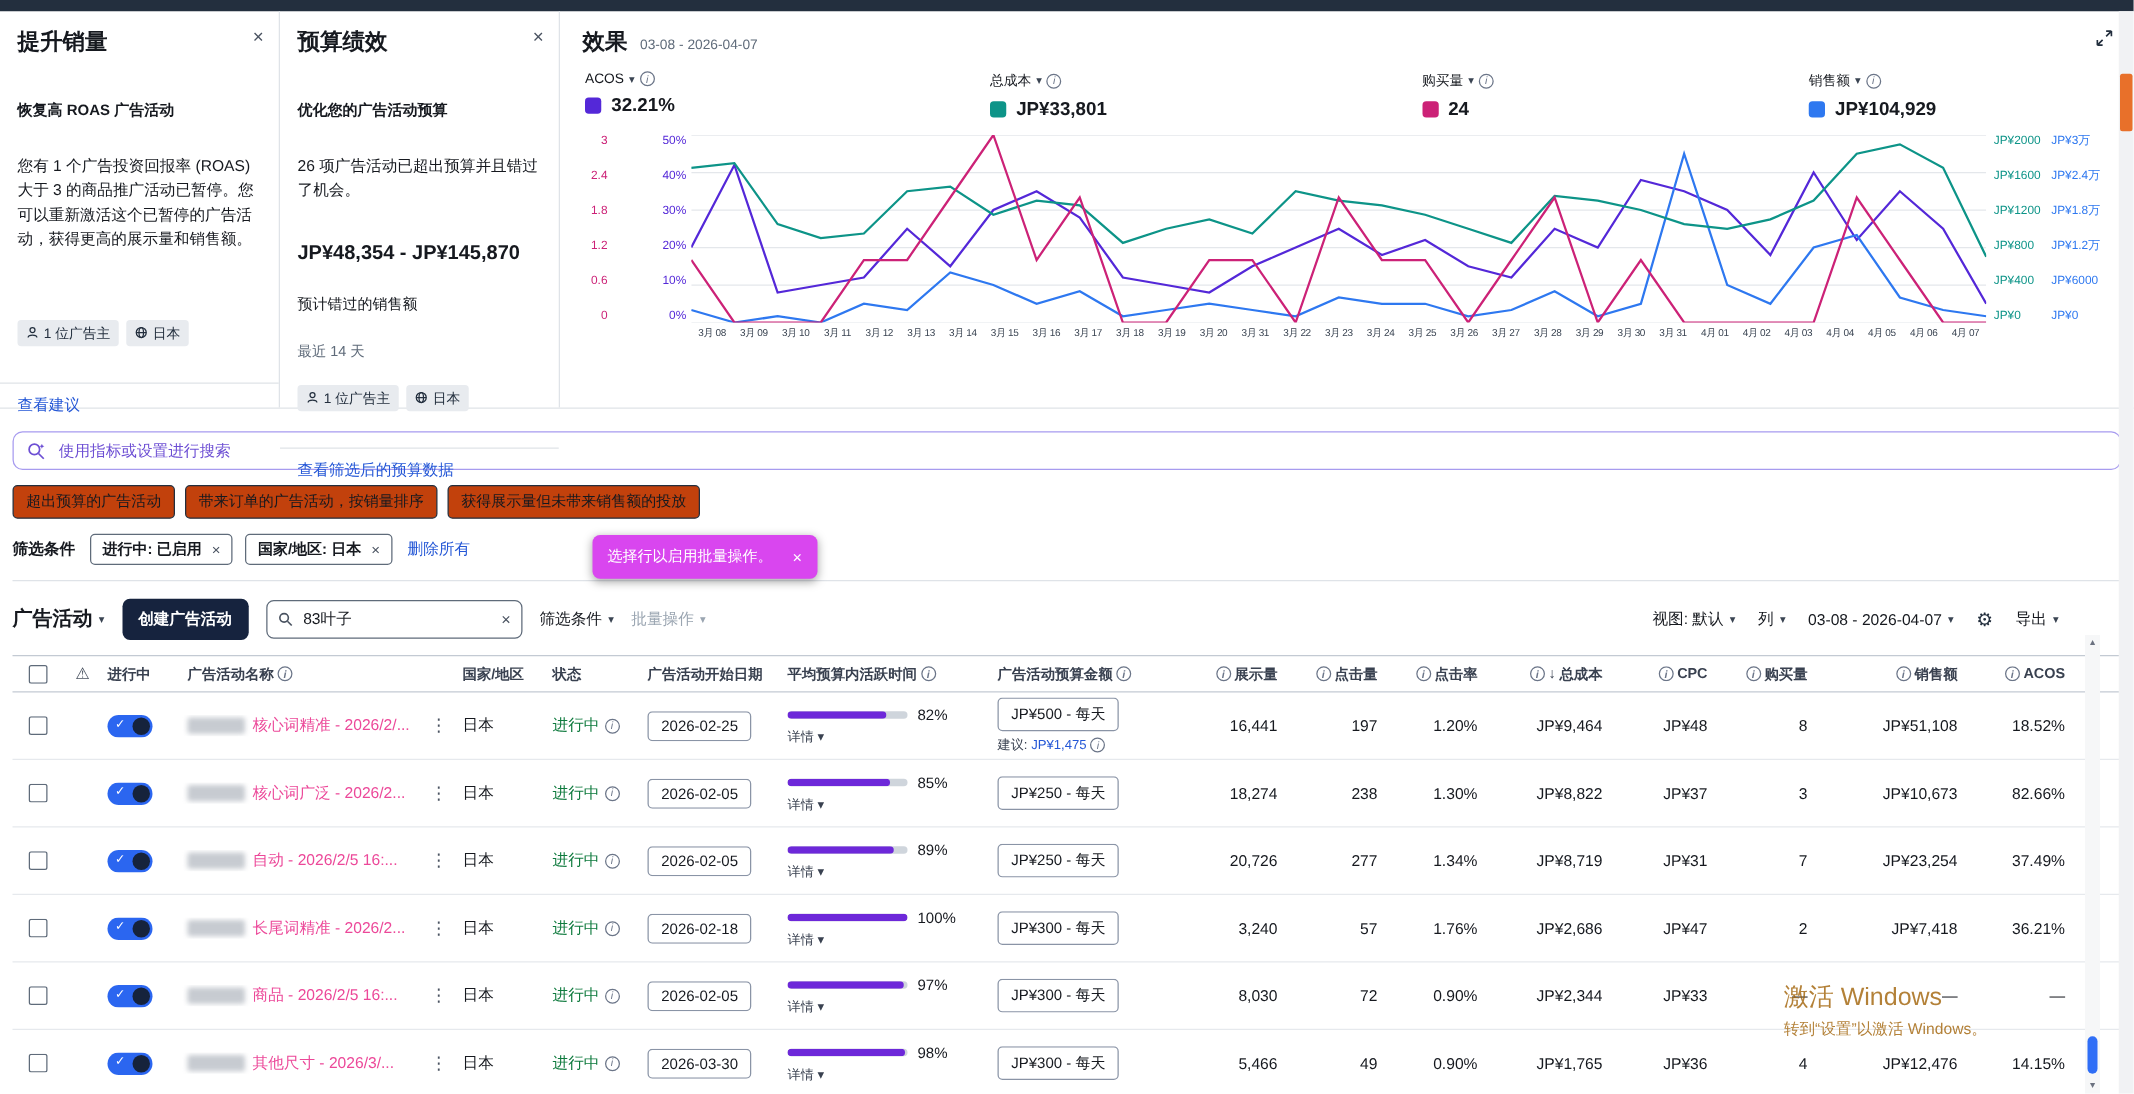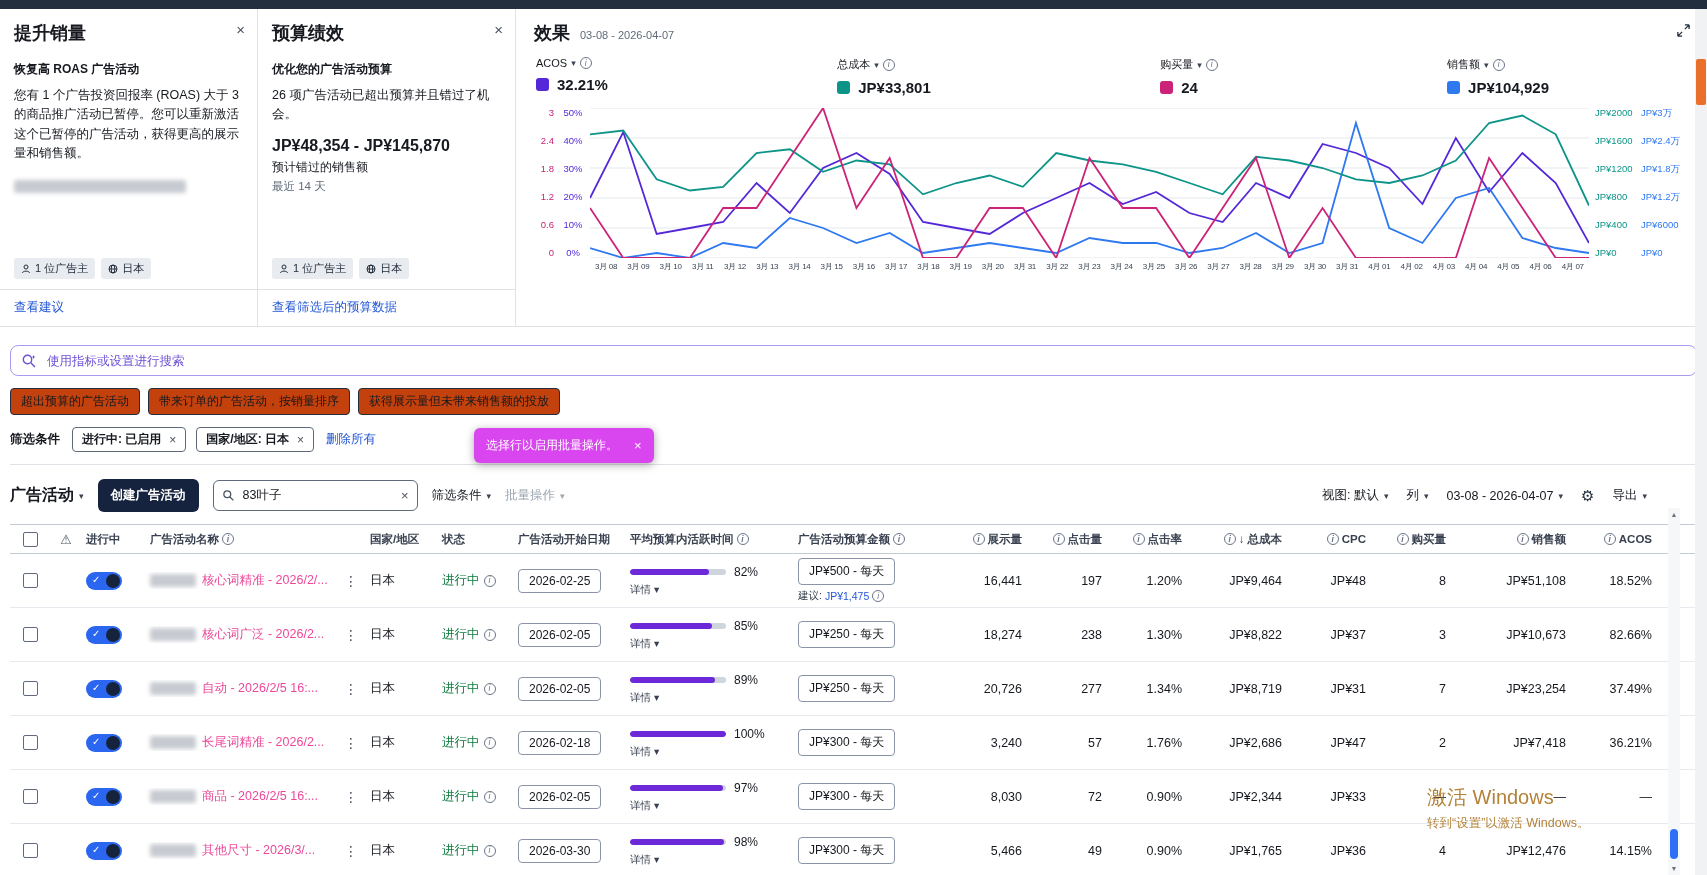--- a/index.html
+++ b/index.html
@@ -13,21 +13,21 @@
   a.link { color:#2457d6; text-decoration:none; cursor:pointer; }
   .info {
     display:inline-flex; width:12px; height:12px; border:1px solid #6b7588; border-radius:50%;
     font-size:8.5px; line-height:1; align-items:center; justify-content:center; color:#6b7588;
     font-style:italic; flex:none;
   }
   .caret { font-size:9px; color:#3a4452; }
 
   
   .cards-row { display:flex; height:318px; border-bottom:1px solid #dfe3e8; }
-  .card { width:258px; padding:12px 14px 10px; border-right:1px solid #dfe3e8; position:relative; display:flex; flex-direction:column; }
+  .card { width:224px; padding:12px 14px 10px; border-right:1px solid #dfe3e8; position:relative; display:flex; flex-direction:column;gap:19px; }
   .card-title { font-size:18px; font-weight:bold; }
   .card-close { position:absolute; top:12px; right:12px; color:#4a5361; font-size:15px; cursor:pointer; }
   .card-sub { font-weight:bold; font-size:12px; margin-top:16px; }
   .card-body { font-size:12.5px; line-height:1.55; margin-top:8px; }
   .card-amount { font-size:16px; font-weight:bold; margin-top:12px; }
   .card-caption { font-size:12px; margin-top:4px; }
   .card-period { font-size:11.5px; color:#5f6b7a; margin-top:3px; }
   .blurbar { width:172px; height:13px; background:#c7cbd1; border-radius:2px; filter:blur(2px); margin-top:16px; }
   .badges { display:flex; gap:6px; margin-top:auto; }
   .badge { display:inline-flex; gap:4px; align-items:center; background:#e8ebef; border-radius:3px; padding:3px 7px; font-size:11px; color:#232f3e; }
@@ -40,21 +40,21 @@
   .perf-date { font-size:11px; color:#5f6b7a; }
   .expand { position:absolute; top:14px; right:16px; cursor:pointer; }
   .metrics { display:flex; justify-content:space-between; padding:12px 140px 0 2px; }
   .metric-top { font-size:11px; display:flex; gap:4px; align-items:center; }
   .metric-val { display:flex; gap:8px; align-items:center; margin-top:7px; font-size:15px; font-weight:bold; }
   .swatch { width:13px; height:13px; border-radius:3px; display:inline-block; }
   .chart-zone { display:flex; margin-top:12px; }
   .axis { display:flex; gap:6px; }
   .acol { display:flex; flex-direction:column; justify-content:space-between; height:150px; font-size:9.5px; line-height:1; }
   #ax-lp { width:20px; align-items:flex-end; color:#cc2277; }
-  #ax-la { width:30px; align-items:center; color:#5428d8; padding-right:4px; }
+  #ax-la { width:30px; align-items:flex-end; color:#5428d8; padding-right:4px;margin-left:31px; }
   #ax-rc { width:46px; color:#0d9488; padding-left:6px; }
   #ax-rs { width:48px; color:#2e78f0; }
   .plot-stack { flex:1; min-width:0; }
   #plot { height:150px; }
   #xlabels { display:flex; margin-top:3px; }
   #xlabels span { flex:1; text-align:center; font-size:8px; letter-spacing:-0.3px; color:#3a4452; white-space:nowrap; }
 
   
   .ai-search {
     margin:18px 10px 0; height:31px; border:1px solid #a79bef; border-radius:8px;

